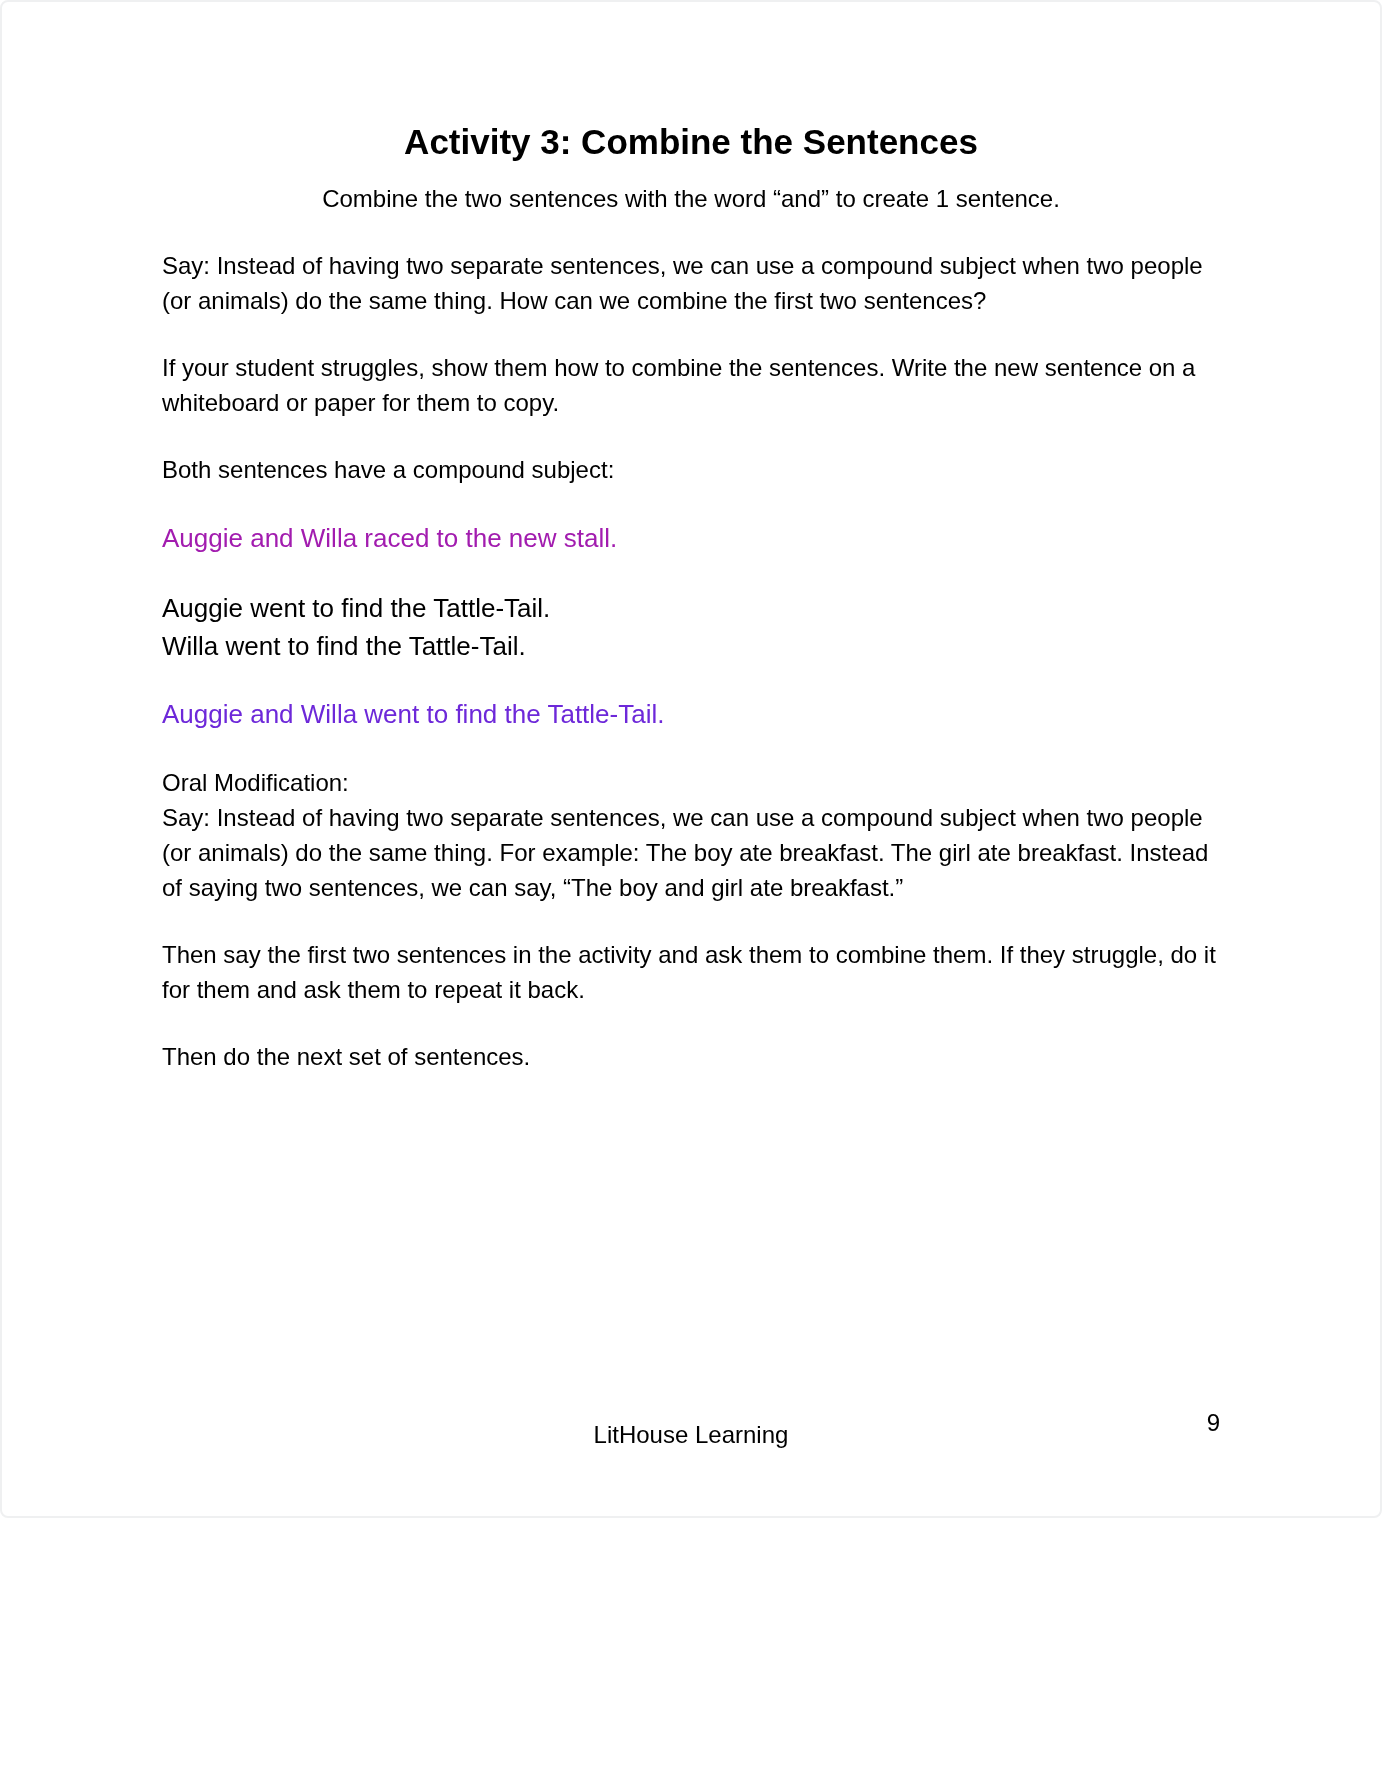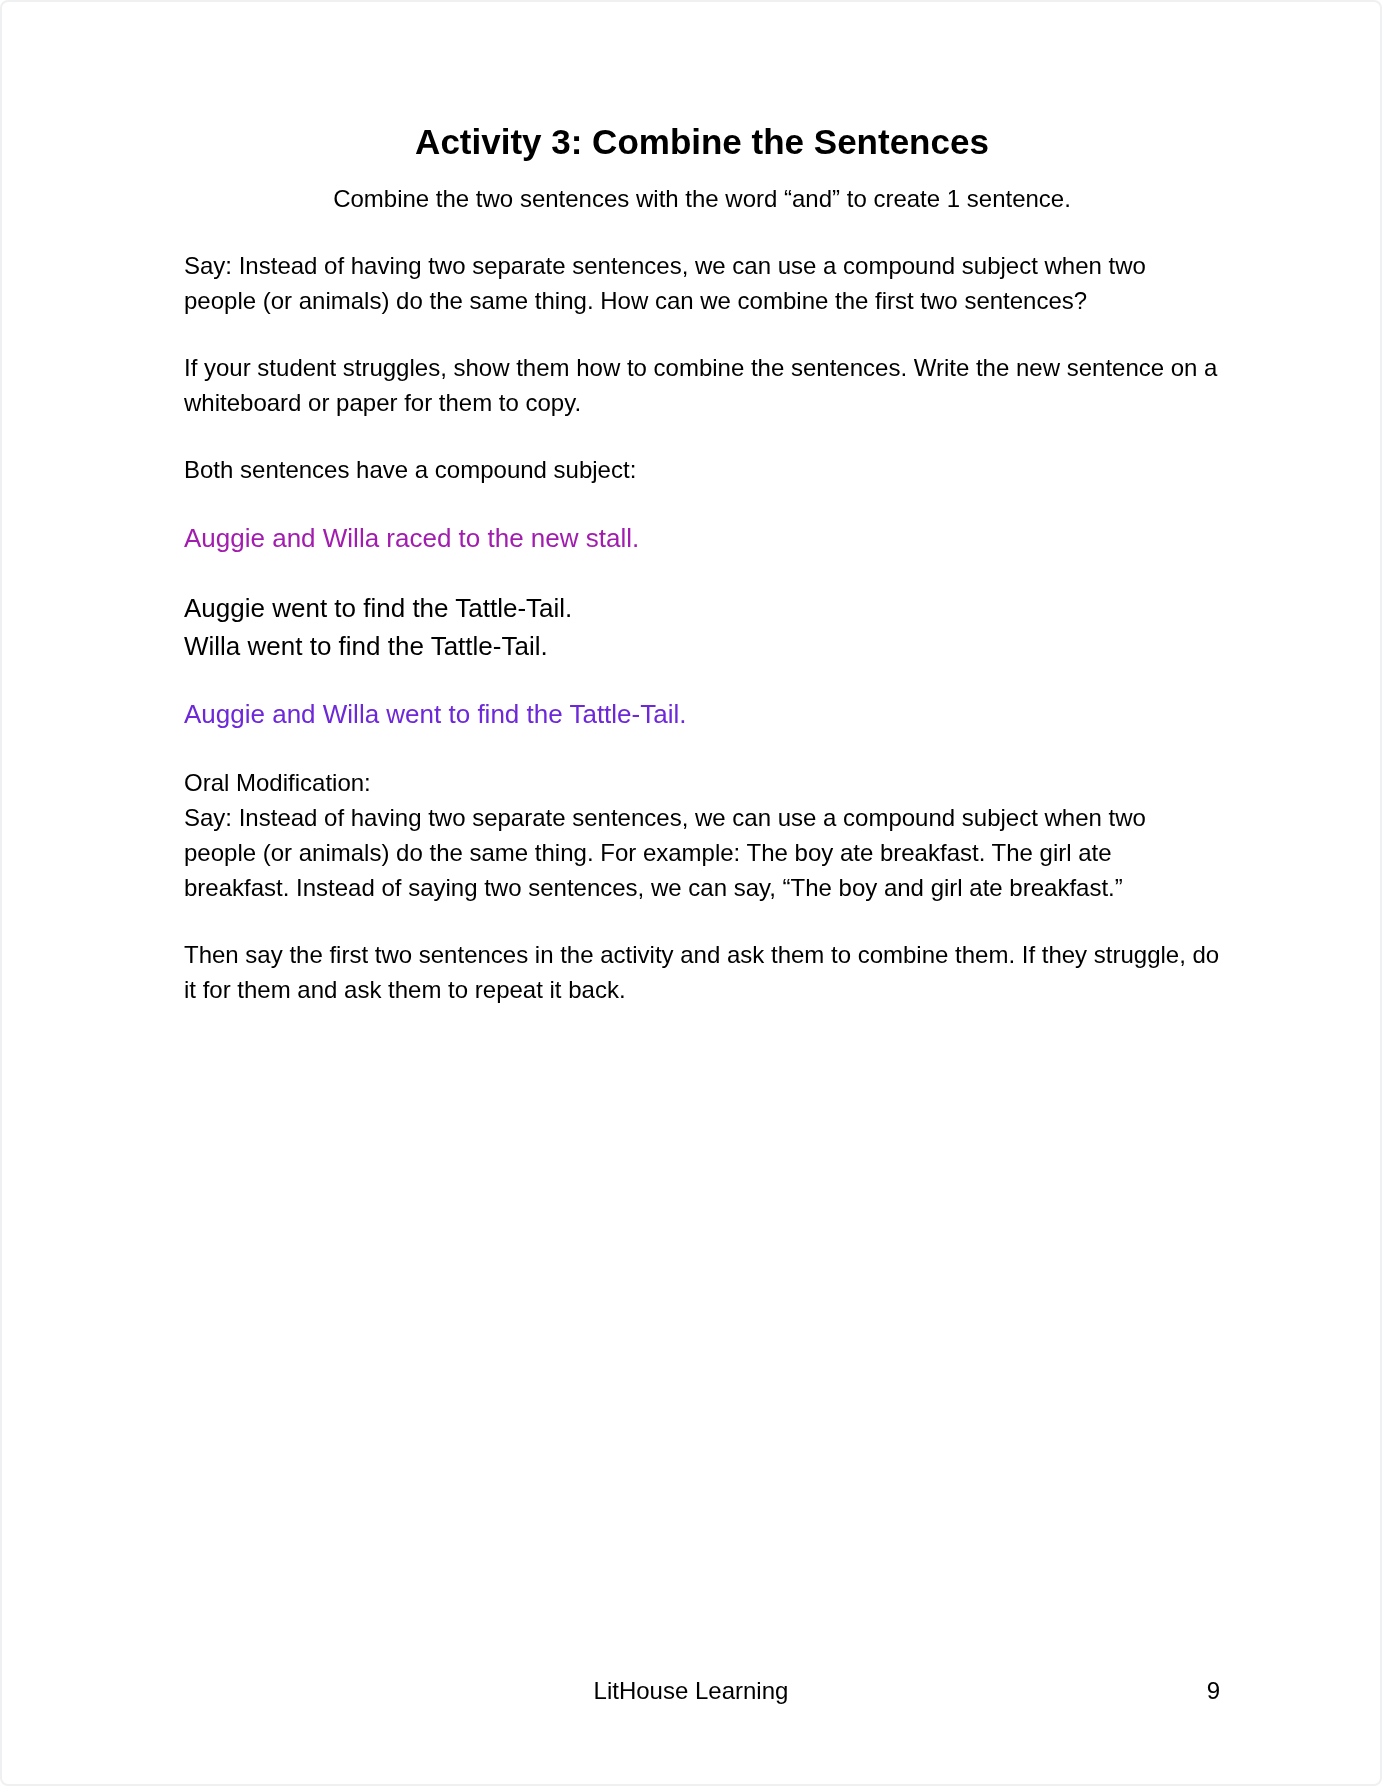--- a/index.html
+++ b/index.html
@@ -5,27 +5,26 @@
   html, body {
     margin: 0;
     padding: 0;
     background: #ffffff;
     font-family: "Liberation Sans", sans-serif;
     color: #000000;
   }
   .page {
     position: relative;
     width: 1382px;
-    height: 1786px;
+    height: 1518px;
     box-sizing: border-box;
     background: #ffffff;
     border: 2px solid #eff0f1;
     border-radius: 8px;
     overflow: hidden;
-    padding-left: 22px;
   }
   .content {
     padding: 118px 160px 0 160px;
   }
   .doc-title {
     font-size: 35px;
     font-weight: bold;
     text-align: center;
     line-height: 44px;
     margin: 0 0 20px 0;
@@ -61,20 +60,21 @@
     left: 160px;
     right: 160px;
     bottom: 78px;
     height: 30px;
     font-size: 24px;
     line-height: 30px;
   }
   .footer .brand {
     display: block;
     text-align: center;
+    margin-top: 12px;
   }
   .footer .page-num {
     position: absolute;
     right: 0;
     top: 0;
   }
 </style>
 </head>
 <body>
 
@@ -90,20 +90,21 @@
         <div class="block sentences">
           <div class="line">Auggie went to find the Tattle-Tail.</div>
           <div class="line">Willa went to find the Tattle-Tail.</div>
         </div>
         <div class="block answer" style="color: #6d28d9;">Auggie and Willa went to find the Tattle-Tail.</div>
         <div class="block group">
           <div class="line">Oral Modification:</div>
           <div class="line">Say: Instead of having two separate sentences, we can use a compound subject when two people (or animals) do the same thing. For example: The boy ate breakfast. The girl ate breakfast. Instead of saying two sentences, we can say, “The boy and girl ate breakfast.”</div>
         </div>
         <div class="block body-text">Then say the first two sentences in the activity and ask them to combine them. If they struggle, do it for them and ask them to repeat it back.</div>
+        <div class="block body-text">Then do the next set of sentences.</div>
       </div>
   </div>
 
   <div class="footer">
     <span class="brand">LitHouse Learning</span>
     <span class="page-num">9</span>
   </div>
 </div>
 
 </body></html>

